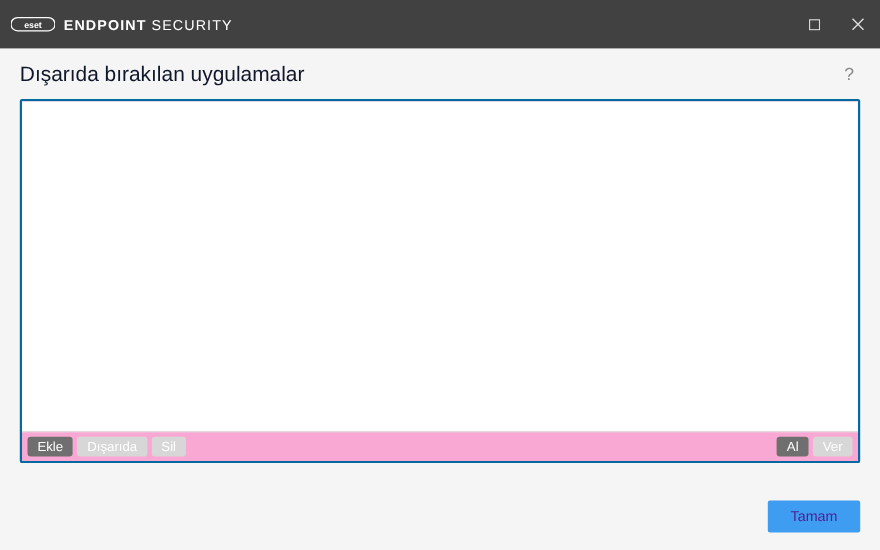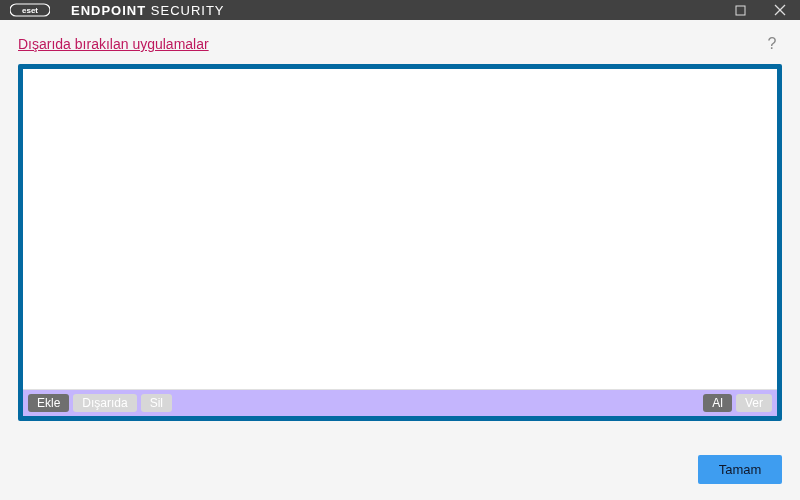--- a/index.html
+++ b/index.html
@@ -8,38 +8,37 @@
       background: #f5f5f5;
       width: 800px;
       height: 500px;
       overflow: hidden;
       display: flex;
       flex-direction: column;
     }
     .titlebar {
       background: #414141;
       color: #fff;
-      height: 20px;
+      height: 44px;
       display: flex;
       align-items: center;
       padding: 0 0 0 10px;
     }
     .brand-logo {
       display: inline-flex;
       align-items: center;
       margin-right: 8px;
     }
     .brand-text {
       font-size: 13px;
       letter-spacing: 1px;
       font-weight: 300;
     }
     .brand-text strong {
       font-weight: 600;
-      margin-left: 13px;
     }
     .titlebar-spacer { flex: 1; }
     .titlebar-btn {
       width: 40px;
       height: 32px;
       display: flex;
       align-items: center;
       justify-content: center;
       color: #ddd;
       cursor: pointer;
@@ -49,39 +48,38 @@
       padding: 14px 18px 18px 18px;
       display: flex;
       flex-direction: column;
     }
     .header-row {
       display: flex;
       align-items: center;
       margin-bottom: 10px;
     }
     .page-title {
-      font-size: 14px;
+      font-size: 19px;
       font-weight: 400;
-      color: #be185d;
-      text-decoration: underline;
+      color: #0f172a;
     }
     .help-btn {
       margin-left: auto;
       color: #888;
       font-size: 16px;
       cursor: pointer;
       width: 20px;
       height: 20px;
       display: flex;
       align-items: center;
       justify-content: center;
     }
     .panel {
-      border: 5px solid #0369a1;
-      background: #c4b5fd;
+      border: 2px solid #0369a1;
+      background: #f9a8d4;
       border-radius: 2px;
       flex: 1;
       display: flex;
       flex-direction: column;
       overflow: hidden;
     }
     .list-area {
       flex: 1;
       background: #fff;
     }
@@ -115,21 +113,21 @@
       gap: 10px;
     }
     .footer-btn {
       min-width: 84px;
       padding: 7px 14px;
       font-size: 13px;
       border: none;
       border-radius: 2px;
       cursor: pointer;
       font-family: inherit;
-      color: #0f172a;
+      color: #4c1d95;
     }
     .btn-primary { background: #3e9df0; }
     .btn-secondary { background: #9b9a99; }
   </style>
 </head>
 <body>
 
 <div class="titlebar">
   <span class="brand-logo">
     <svg width="40" height="14" viewBox="0 0 40 14">

